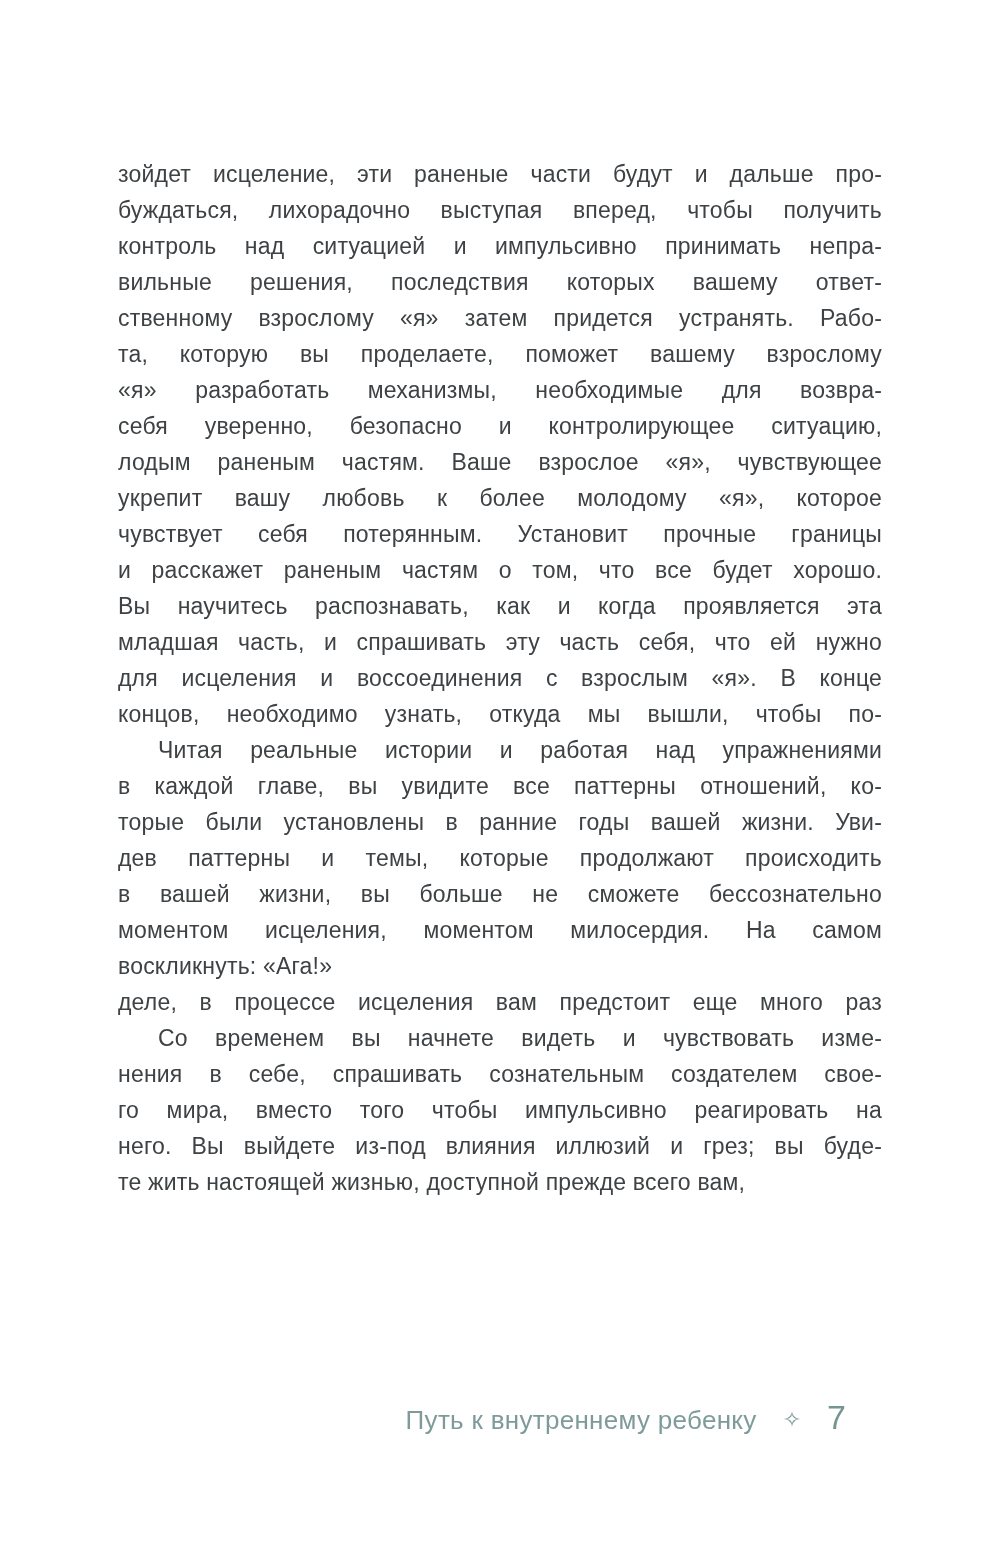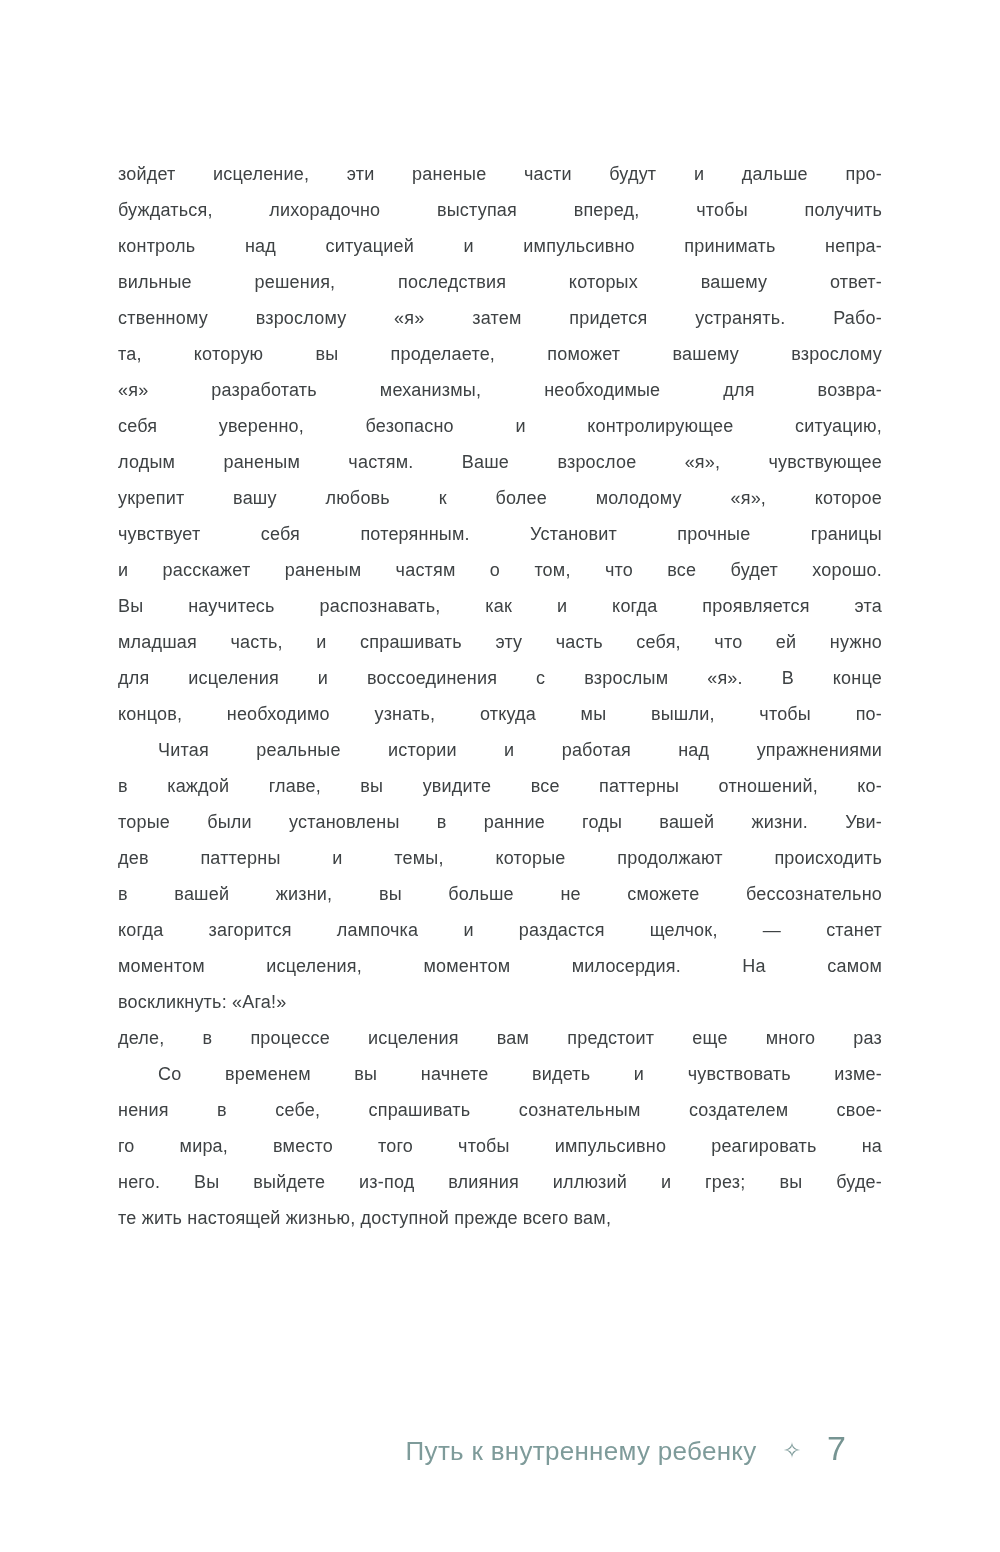--- a/index.html
+++ b/index.html
@@ -19,21 +19,21 @@
     inset: 0;
     background: #ffffff;
     overflow: hidden;
   }
   .text-block {
     position: absolute;
     top: 156px;
     left: 118px;
     width: 764px;
     color: #3e4244;
-    font-size: 18px;
+    font-size: 23px;
     line-height: 36px;
     font-weight: 400;
   }
   .line {
     text-align: justify;
     text-align-last: justify;
     white-space: normal;
     letter-spacing: 0.2px;
   }
   .line.last {
@@ -46,21 +46,20 @@
     position: absolute;
     top: 1398px;
     left: 118px;
     width: 764px;
     display: flex;
     justify-content: flex-end;
     align-items: baseline;
     padding-right: 36px;
     box-sizing: border-box;
     color: #7e9b9a;
-    margin-top: 31px;
   }
   .running-title {
     font-size: 26px;
     letter-spacing: 0.3px;
   }
   .sparkle {
     font-size: 22px;
     margin: 0 26px;
     position: relative;
     top: -2px;
@@ -90,21 +89,20 @@
       <div class="line">и расскажет раненым частям о том, что все будет хорошо.</div>
       <div class="line">Вы научитесь распознавать, как и когда проявляется эта</div>
       <div class="line">младшая часть, и спрашивать эту часть себя, что ей нужно</div>
       <div class="line">для исцеления и воссоединения с взрослым «я». В конце</div>
       <div class="line">концов, необходимо узнать, откуда мы вышли, чтобы по-</div>
       <div class="line indent">Читая реальные истории и работая над упражнениями</div>
       <div class="line">в каждой главе, вы увидите все паттерны отношений, ко-</div>
       <div class="line">торые были установлены в ранние годы вашей жизни. Уви-</div>
       <div class="line">дев паттерны и темы, которые продолжают происходить</div>
       <div class="line">в вашей жизни, вы больше не сможете бессознательно</div>
-      <div class="line">когда загорится лампочка и раздастся щелчок, — станет</div>
       <div class="line">моментом исцеления, моментом милосердия. На самом</div>
       <div class="line last">воскликнуть: «Ага!»</div>
       <div class="line">деле, в процессе исцеления вам предстоит еще много раз</div>
       <div class="line indent">Со временем вы начнете видеть и чувствовать изме-</div>
       <div class="line">нения в себе, спрашивать сознательным создателем свое-</div>
       <div class="line">го мира, вместо того чтобы импульсивно реагировать на</div>
       <div class="line">него. Вы выйдете из-под влияния иллюзий и грез; вы буде-</div>
       <div class="line last">те жить настоящей жизнью, доступной прежде всего вам,</div>
     </main>
 

